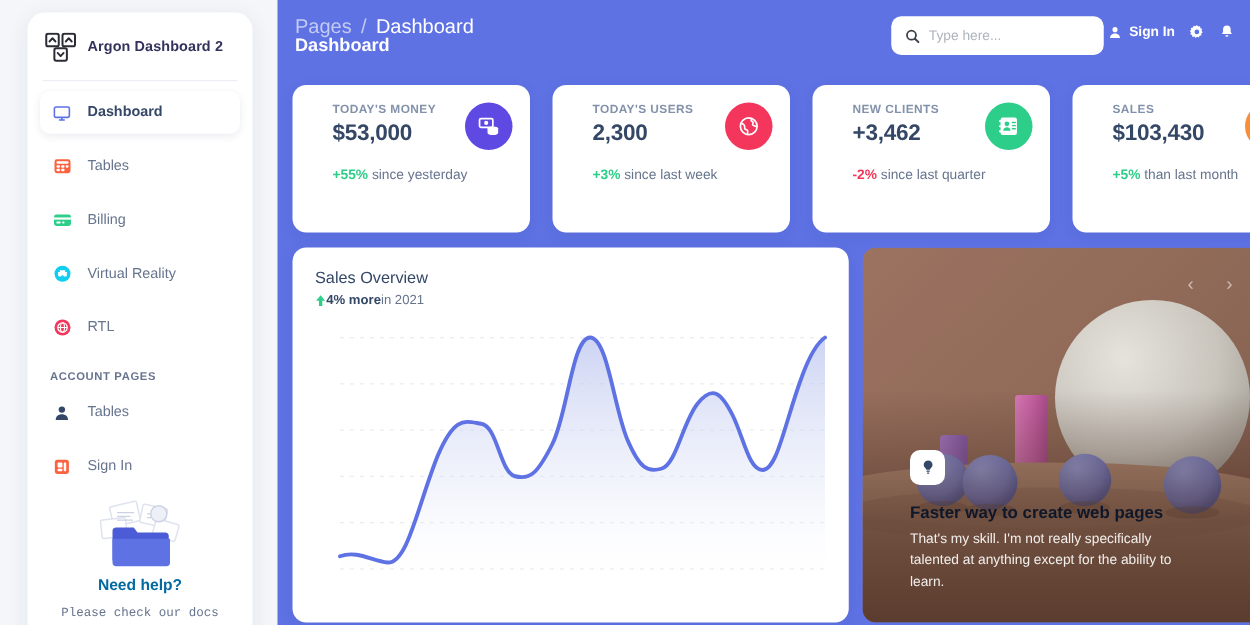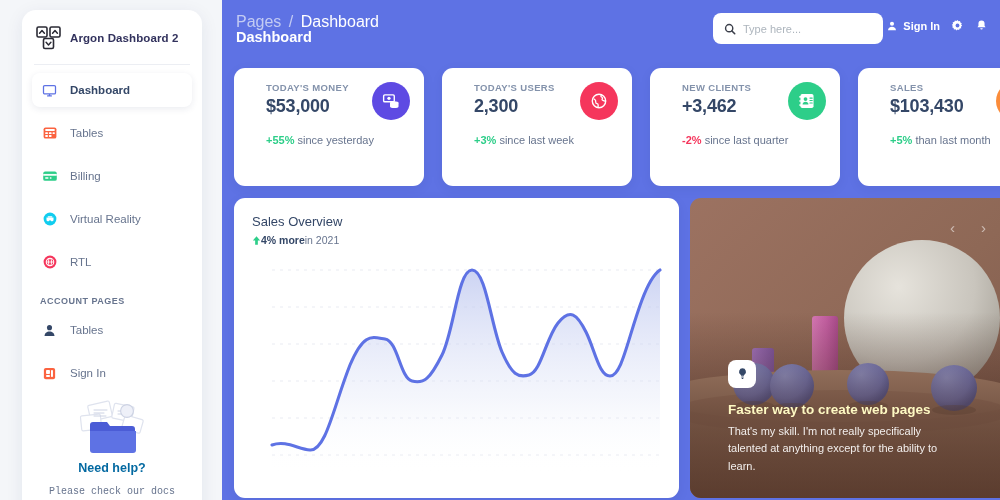--- a/index.html
+++ b/index.html
@@ -104,21 +104,21 @@
   }
   .promo-bg { position: absolute; inset: 0; }
   .promo-fade { position: absolute; inset: 0; background: linear-gradient(180deg, rgba(60,35,25,0) 38%, rgba(62,36,26,.50) 72%, rgba(62,36,26,.62) 100%); }
   .promo-arrows { position: absolute; right: 14px; top: 22px; display: flex; gap: 26px; }
   .arrow { color: rgba(255,255,255,.55); font-size: 15px; line-height: 1; cursor: pointer; }
   .promo-body { position: absolute; left: 38px; bottom: 22px; right: 24px; }
   .promo-badge {
     width: 28px; height: 28px; border-radius: 8px; background: #fff;
     display: flex; align-items: center; justify-content: center; margin-bottom: 14px;
   }
-  .promo-title { font-size: 13.5px; font-weight: 700; color: #fef9c3; margin-bottom: 6px; }
+  .promo-title { font-size: 13.5px; font-weight: 700; color: #0f172a; margin-bottom: 6px; }
   .promo-text { font-size: 11px; color: #f2eeec; line-height: 1.62; max-width: 235px; }
 </style>
 </head>
 <body>
 
 <div class="app">
 
   <div class="rail">
     <div class="sidebar">
 

